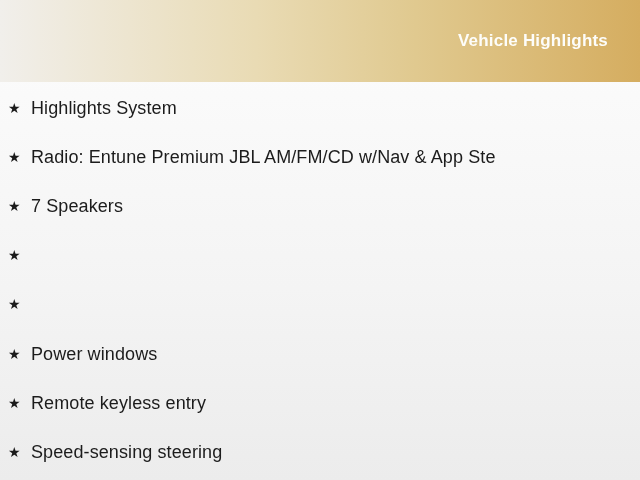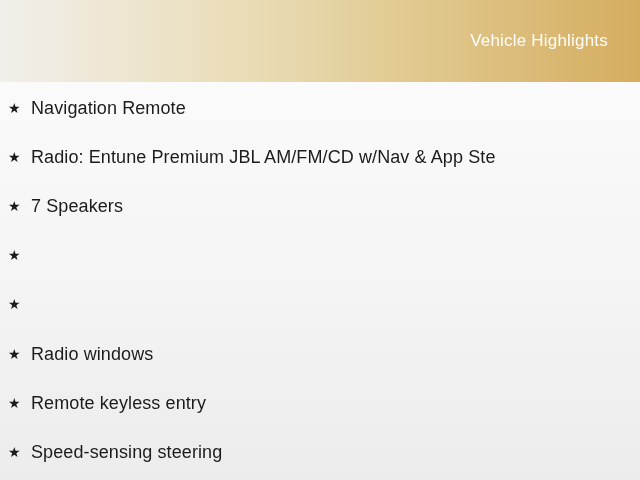--- a/index.html
+++ b/index.html
@@ -18,21 +18,21 @@
     display: flex;
     align-items: center;
     justify-content: flex-end;
     padding-right: 32px;
     box-sizing: border-box;
     background: linear-gradient(to right, #f1efeb 0%, #e9dbb4 40%, #e0c98f 65%, #d5ad60 100%);
   }
   .header-title {
     color: #fdfdfa;
     font-size: 17px;
-    font-weight: normal;
+    font-weight: bold;
     letter-spacing: 0.2px;
   }
   .list {
     padding-top: 2px;
   }
   .list-item {
     height: 49.2px;
     display: flex;
     align-items: center;
     padding-left: 8px;
@@ -56,39 +56,39 @@
 </head>
 <body>
 
 <div class="header">
   <span class="header-title">Vehicle Highlights</span>
 </div>
 
 <div class="list" id="highlights-list">
     <div class="list-item">
       <span class="star-icon">★</span>
-      <span class="item-label">Navigation Remote</span>
+      <span class="item-label">Highlights System</span>
     </div>
     <div class="list-item">
       <span class="star-icon">★</span>
       <span class="item-label">Radio: Entune Premium JBL AM/FM/CD w/Nav &amp; App Ste</span>
     </div>
     <div class="list-item">
       <span class="star-icon">★</span>
       <span class="item-label">7 Speakers</span>
     </div>
     <div class="list-item">
       <span class="star-icon">★</span>
     </div>
     <div class="list-item">
       <span class="star-icon">★</span>
     </div>
     <div class="list-item">
       <span class="star-icon">★</span>
-      <span class="item-label">Radio windows</span>
+      <span class="item-label">Power windows</span>
     </div>
     <div class="list-item">
       <span class="star-icon">★</span>
       <span class="item-label">Remote keyless entry</span>
     </div>
     <div class="list-item">
       <span class="star-icon">★</span>
       <span class="item-label">Speed-sensing steering</span>
     </div>
   </div>

